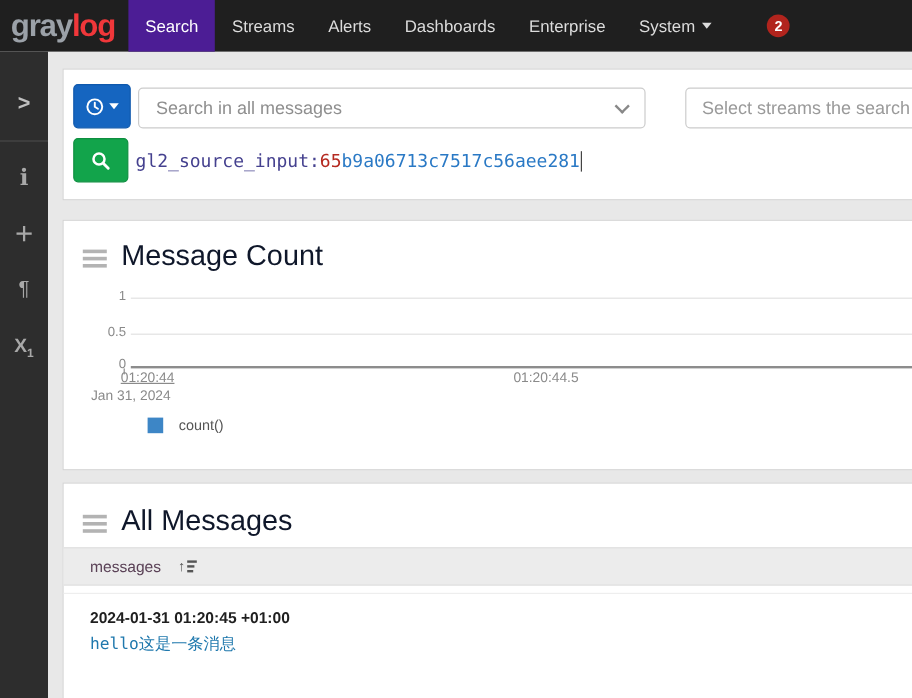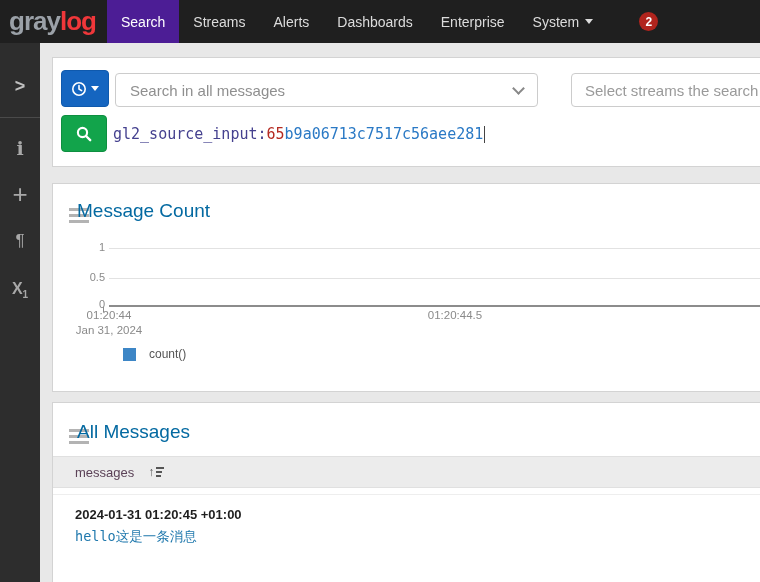--- a/index.html
+++ b/index.html
@@ -100,21 +100,21 @@
   .q-num   { color: #b52a21; }
   .q-term  { color: #2a79c5; }
   .text-cursor {
     display: inline-block; width: 1px; height: 17px; background: #444;
     vertical-align: middle; margin-left: 1px;
   }
   
   .drag-handle { position: absolute; left: 16px; width: 20px; cursor: grab; }
   .drag-handle i { display: block; height: 3px; background: #b3b3b3; margin-bottom: 3px; }
   .widget-title {
-    position: absolute; left: 24px; font-size: 19px; color: #0369a1;
+    position: absolute; left: 48px; font-size: 24px; color: #0f172a;
   }
   
   .grid-line { position: absolute; left: 56px; right: 0; border-top: 1px solid #e2e2e2; }
   .zero-line { position: absolute; left: 56px; right: 0; border-top: 2px solid #8c8c8c; }
   .ytick { position: absolute; left: 14px; width: 38px; text-align: right; font-size: 11px; color: #8a8a8a; }
   .xtick { position: absolute; width: 100px; text-align: center; font-size: 11.5px; color: #8a8a8a; }
   .tick-mark { position: absolute; width: 1px; height: 5px; background: #8c8c8c; }
   .legend { position: absolute; left: 70px; top: 163px; display: flex; align-items: center; cursor: pointer; }
   .legend-swatch { width: 13px; height: 13px; background: #3d86c6; margin-right: 13px; }
   .legend-label { font-size: 12px; color: #555; }
@@ -214,21 +214,21 @@
 
   <div class="grid-line" style="top:64px;"></div>
   <div class="grid-line" style="top:94px;"></div>
   <div class="zero-line" style="top:121px;"></div>
   <div class="tick-mark" style="left:50px; top:123px;"></div>
 
   <div class="ytick" style="top:57px;">1</div>
   <div class="ytick" style="top:87px;">0.5</div>
   <div class="ytick" style="top:114px;">0</div>
 
-  <div class="xtick" style="left:6px;   top:125px;">01:20:44</div>
+  <div class="xtick" style="left:20px;   top:125px;text-decoration:underline;">01:20:44</div>
   <div class="xtick" style="left:6px;   top:140px;">Jan 31, 2024</div>
   <div class="xtick" style="left:352px; top:125px;">01:20:44.5</div>
 
   <div class="legend">
     <span class="legend-swatch"></span>
     <span class="legend-label">count()</span>
   </div>
 </div>
 
 <div class="card card-messages">

